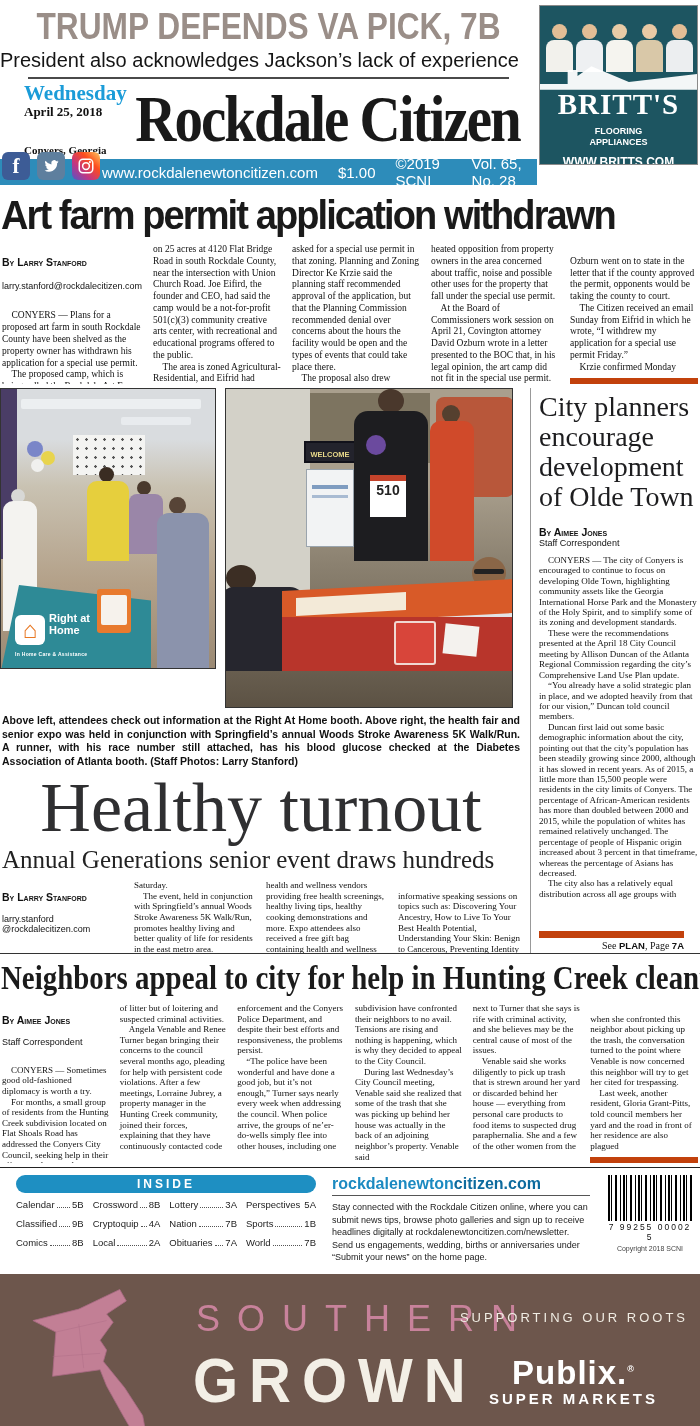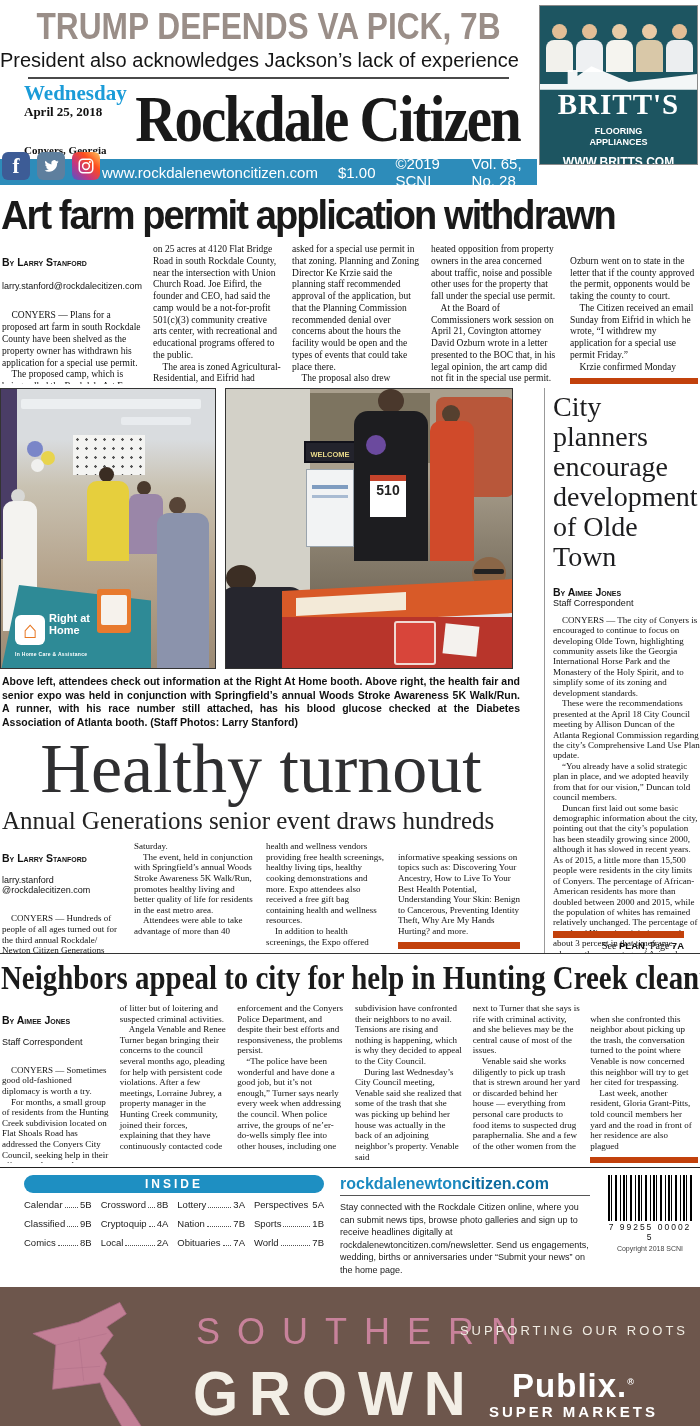--- a/index.html
+++ b/index.html
@@ -56,46 +56,46 @@
   .art-cols { display:flex; gap:11px; padding:2px 2px 0 2px; height:142px; overflow:hidden; }
   .ncol { flex:1; font-size:9.5px; line-height:1.24; white-space:pre-line; }
   .byline-name { font-family:"Liberation Sans",sans-serif; font-weight:bold; font-size:10.5px; font-variant:small-caps; white-space:normal; }
   .byline-email { font-family:"Liberation Sans",sans-serif; font-size:9px; margin-bottom:7px; white-space:pre-line; }
   .byline-role { font-family:"Liberation Sans",sans-serif; font-size:9px; margin-bottom:7px; }
   .jump { border-top:7px solid #c2410c; margin-top:5px; padding-top:2px; text-align:right; font-size:10px; white-space:nowrap; }
   .jump b { font-family:"Liberation Sans",sans-serif; font-size:9.5px; }
   
   .mid { display:flex; height:565px; overflow:hidden; margin-top:4px; }
   .mid-left { width:522px; }
-  .mid-right { flex:1; border-left:1px solid #999; padding-left:8px; margin-left:22px; position:relative; }
+  .mid-right { flex:1; border-left:1px solid #999; padding-left:8px; margin-left:8px; position:relative; }
   .photos-row { display:flex; gap:9px; }
   .photo { border:1px solid #333; position:relative; overflow:hidden; }
   .photo-left { width:216px; height:281px; background:linear-gradient(#d9dcdf 0 18%, #c9c2b2 35%, #b3a088 70%, #9b8a74 100%); }
-  .photo-right { width:288px; height:281px; background:linear-gradient(#a99f8d 0 30%, #8b8170 55%, #5c5244 100%); }
+  .photo-right { width:288px; height:320px; background:linear-gradient(#a99f8d 0 30%, #8b8170 55%, #5c5244 100%); }
   .ph { position:absolute; }
   .caption { font-family:"Liberation Sans",sans-serif; font-weight:bold; font-size:10.5px; line-height:1.3; text-align:justify; padding:6px 2px 0 2px; color:#111; }
   .expo-headline { font-size:70px; line-height:1.05; text-align:center; color:#2f2f31; margin-top:2px; font-weight:normal; }
   .expo-subhead { font-size:25px; color:#222; margin:2px 0 4px 2px; font-weight:normal; }
   .expo-cols { display:flex; gap:10px; height:126px; overflow:hidden; padding:2px 2px 0 2px; }
   .expo-cols .ncol { font-size:9px; line-height:1.18; }
   
   .plan-headline { font-size:28px; line-height:1.07; white-space:pre-line; color:#1d1d1f; margin-top:4px; font-weight:normal; }
   .plan-byline { margin-top:14px; }
   .plan-body { font-size:9px; line-height:1.16; white-space:pre-line; max-height:392px; overflow:hidden; margin-top:2px; }
   .plan-jump { position:absolute; bottom:2px; left:8px; right:16px; }
   
   .cleanup-sec { border-top:1px solid #333; margin-top:0; padding-top:3px; }
   .cleanup-headline {
     font-weight:bold; font-size:34px; white-space:nowrap; transform:scaleX(.85);
     transform-origin:left center; margin:2px 0 6px 1px; color:#1b1b1b;
   }
   .cleanup-cols { display:flex; gap:10px; height:160px; overflow:hidden; padding:0 2px; }
   .cleanup-cols .ncol { font-size:9px; line-height:1.18; }
   
-  .bottom-info { display:flex; border-top:1px solid #222; margin-top:4px; padding:7px 6px 6px 24px; gap:16px; align-items:flex-start; }
+  .bottom-info { display:flex; border-top:1px solid #222; margin-top:4px; padding:7px 6px 6px 16px; gap:16px; align-items:flex-start; }
   .inside-box { width:300px; }
   .inside-pill { background:#1e8fc2; color:#fff; border-radius:9px; text-align:center; font-family:"Liberation Sans",sans-serif; font-weight:bold; font-size:12px; letter-spacing:3px; height:18px; line-height:18px; }
   .inside-grid { display:flex; gap:9px; margin-top:6px; }
   .inside-col { flex:1; }
   .idx-row { display:flex; align-items:baseline; font-family:"Liberation Sans",sans-serif; font-size:9.5px; color:#222; height:19px; }
   .dots { flex:1; border-bottom:1px dotted #555; margin:0 2px 2px 2px; }
   .online-box { flex:1; }
   .online-title { font-family:"Liberation Sans",sans-serif; font-weight:bold; font-size:16px; border-bottom:1.5px solid #555; padding-bottom:2px; display:block; }
   .site-bold { color:#1b8ac1; }
   .site-rest { color:#0d6b9e; }

